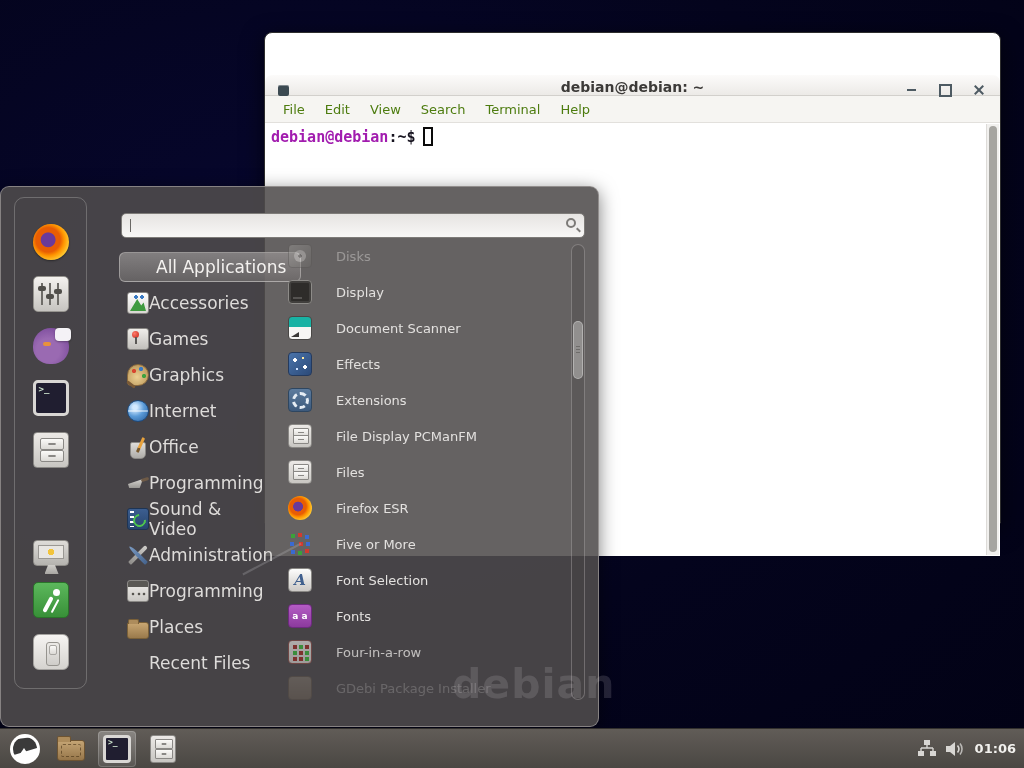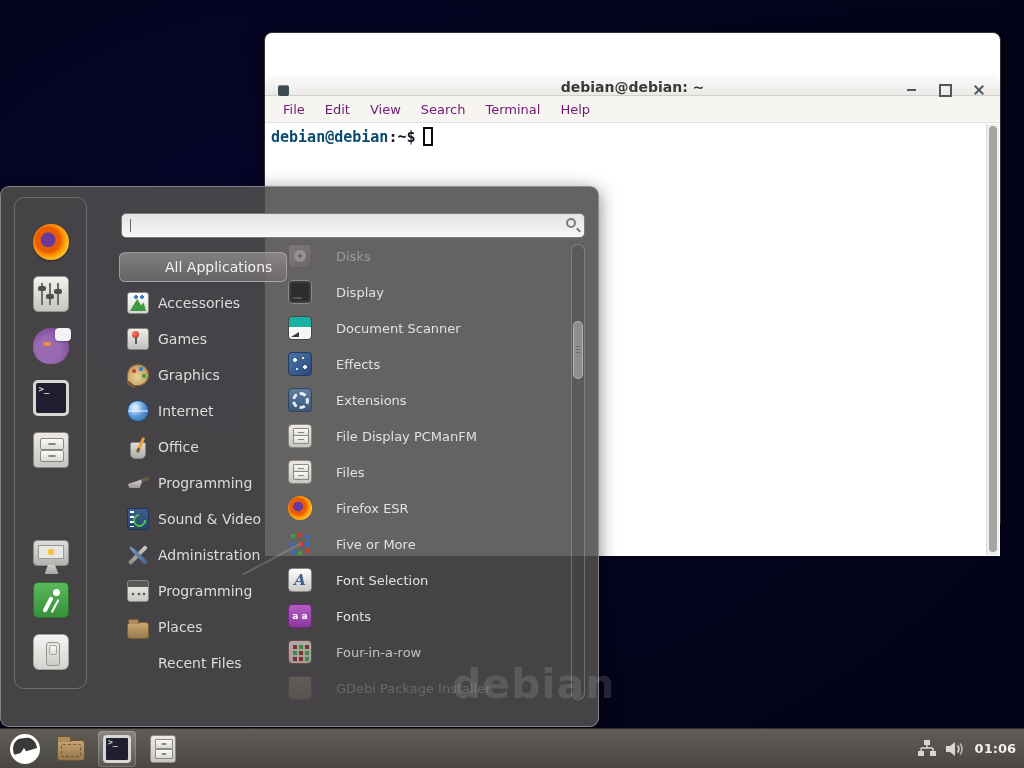--- a/index.html
+++ b/index.html
@@ -20,25 +20,25 @@
   .title-text{flex:1;text-align:center;font-size:14px;font-weight:bold;color:#3c3a38;}
   .win-btns{position:absolute;right:12px;top:0;height:30px;display:flex;align-items:center;gap:16px;}
   .wbtn{width:18px;height:18px;display:flex;align-items:center;justify-content:center;position:relative;}
   .wb-min::before{content:"";width:9px;height:2px;background:#4d5a62;}
   .wb-max::before{content:"";width:9px;height:9px;border:2px solid #4d5a62;}
   .wb-close::before,.wb-close::after{content:"";position:absolute;width:12px;height:2px;background:#4d5a62;}
   .wb-close::before{transform:rotate(45deg);}
   .wb-close::after{transform:rotate(-45deg);}
   .menubar{height:27px;background:#f6f5f2;border-bottom:1px solid #e2e0dc;
     display:flex;align-items:center;padding-left:8px;}
-  .menubar .mitem{padding:4px 10px;font-size:13px;color:#701a75;line-height:27px;}
+  .menubar .mitem{padding:4px 10px;font-size:13px;color:#4d7c0f;line-height:27px;}
   .term-body{position:relative;height:433px;background:#fff;overflow:hidden;}
   .prompt-line{position:absolute;left:6px;top:4px;font-family:"DejaVu Sans Mono",monospace;
     font-size:15px;font-weight:bold;white-space:pre;}
-  .p-user{color:#0c4a6e;text-align:center;}
+  .p-user{color:#a21caf;text-align:center;}
   .p-sym{color:#16131f;}
   .cursor-box{display:inline-block;width:10px;height:19px;border:2px solid #0a0a0a;
     margin-left:7px;vertical-align:-4px;background:#fff;}
   .term-scroll{position:absolute;right:1px;top:1px;bottom:1px;width:13px;background:#f1f0ee;
     border-left:1px solid #dddbd8;}
   .term-thumb{position:absolute;left:2px;right:2px;top:2px;bottom:3px;background:#a6a5a1;border-radius:5px;}
 
   
   .menu-panel{position:absolute;left:0px;top:186px;width:599px;height:541px;z-index:20;
     background:rgba(80,76,76,0.88);border:1px solid rgba(176,174,172,.6);
@@ -52,22 +52,22 @@
   
   .search-wrap{position:absolute;left:120px;top:26px;width:464px;height:25px;}
   .search-input{width:100%;height:100%;border:1px solid #7e7c79;border-radius:5px;
     background:linear-gradient(#e6e4e2,#f8f7f6);outline:none;padding:0 26px 0 10px;
     font-size:13px;color:#333;}
   .caret{position:absolute;left:9px;top:6px;width:1px;height:13px;background:#6a6865;}
   .mag{position:absolute;right:9px;top:5px;width:10px;height:10px;border:2px solid #7d7b78;border-radius:50%;}
   .mag::after{content:"";position:absolute;left:8px;top:9px;width:5px;height:2px;background:#7d7b78;transform:rotate(45deg);}
   
   .cat-list{position:absolute;left:118px;top:62px;width:162px;}
-  .cat-row{height:36px;display:flex;align-items:center;gap:9px;padding:0 8px;
-    color:#dedcda;font-size:14px;}
+  .cat-row{height:36px;display:flex;align-items:center;padding:0 8px;
+    color:#dedcda;font-size:17px;}
   .cat-row.selected{height:30px;margin:3px 0;width:max-content;padding:0 14px;
     background:linear-gradient(rgba(150,146,146,.75),rgba(112,108,108,.75));
     border:1px solid rgba(215,213,211,.45);border-radius:6px;color:#f4f2f0;}
   
   .app-list{position:absolute;left:283px;top:51px;width:286px;height:476px;overflow:hidden;}
   .app-row{height:36px;display:flex;align-items:center;gap:24px;padding:0 4px;
     color:#e3e1df;font-size:13px;}
   .app-row.disabled{opacity:.42;}
   .app-row.dim{opacity:.78;}
   .app-row.ghost{opacity:.22;}

